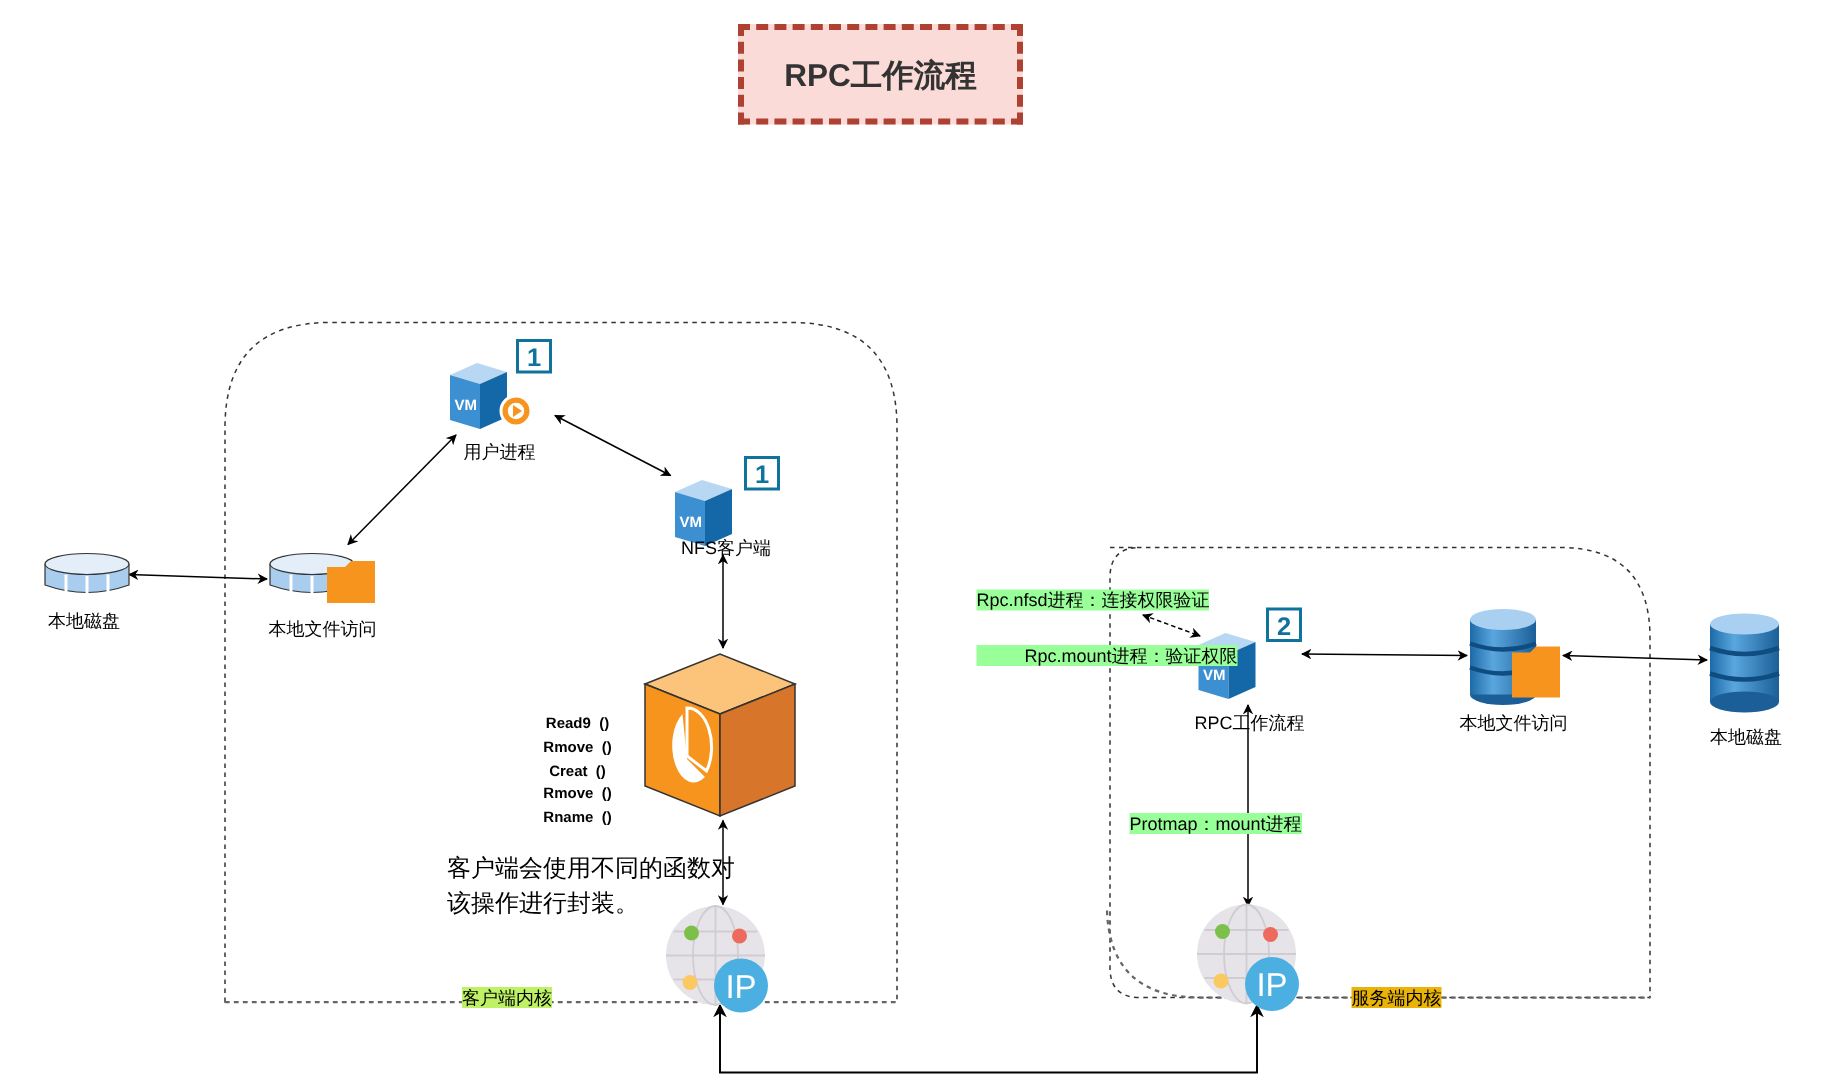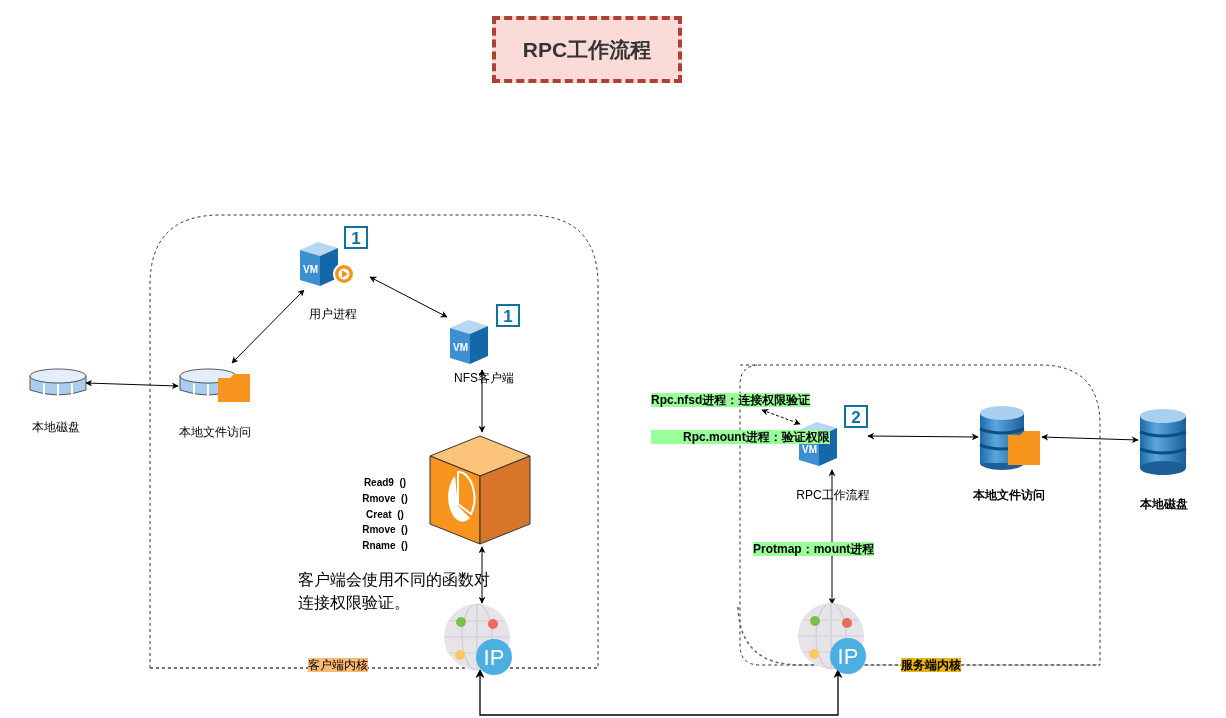--- a/index.html
+++ b/index.html
@@ -1,31 +1,31 @@
 <!DOCTYPE html>
 <html><head>
   <meta charset="utf-8">
   <style>
     html, body { margin: 0; padding: 0; background: #ffffff; }
     body { width: 1226px; height: 718px; position: relative; overflow: hidden;
            font-family: "Liberation Sans", "DejaVu Sans", sans-serif; color: #000; }
     #canvas { position: absolute; left: 0; top: 0; width: 1226px; height: 718px; }
     .lbl { position: absolute; font-size: 12px; white-space: nowrap; line-height: 14px; }
-    .lbl.c { transform: translateX(-50%); margin-top: 13px; }
-    .bold { font-weight: bold; }
+    .lbl.c { transform: translateX(-50%); }
+    .bold { font-weight: normal; }
     .title-box { position: absolute; left: 492px; top: 16px; width: 190px; height: 67px;
                  background: #fadbd8; border: 4px dashed #ae4132; box-sizing: border-box;
                  display: flex; align-items: center; justify-content: center;
                  font-weight: bold; font-size: 21px; color: #333333; }
     .funcs { position: absolute; left: 340px; top: 475px; width: 90px; text-align: center;
              font-weight: bold; font-size: 10px; line-height: 15.8px; }
     .funcs div { white-space: pre; }
     .note { position: absolute; left: 298px; top: 568px; font-size: 16px; line-height: 23px; }
     .hl-green { background: #99ff99; }
-    .hl-lime { background: #fdba74; }
+    .hl-lime { background: #bef264; }
     .hl-yellow { background: #eab308; }
   </style>
 </head>
 <body>
 
 <svg id="canvas" width="1226" height="718" viewBox="0 0 1226 718" xmlns="http://www.w3.org/2000/svg">
   <defs>
     <marker id="arr" viewBox="0 0 10 10" refX="9" refY="5" markerWidth="7" markerHeight="7" orient="auto-start-reverse">
       <path d="M0,0 L10,5 L0,10 L3,5 z" fill="#000"></path>
     </marker>
@@ -170,21 +170,21 @@
 <div class="funcs">
   <div>Read9  ()</div>
   <div>Rmove  ()</div>
   <div>Creat  ()</div>
   <div>Rmove  ()</div>
   <div>Rname  ()</div>
 </div>
 
 <div class="note">
   <div>客户端会使用不同的函数对</div>
-  <div>连接权限验证。</div>
+  <div>该操作进行封装。</div>
 </div>
 
 <div class="lbl hl-lime" style="left:308px; top:658px;">客户端内核</div>
 
 <div class="lbl bold hl-green" style="left:651px; top:393px;">Rpc.nfsd进程：连接权限验证</div>
 <div class="lbl bold hl-green" style="left:651px; top:430px;padding-left:32px;">Rpc.mount进程：验证权限</div>
 <div class="lbl c" style="left:833px; top:475px;">RPC工作流程</div>
 <div class="lbl bold hl-green" style="left:753px; top:542px;">Protmap：mount进程</div>
 <div class="lbl c bold" style="left:1009px; top:475px;">本地文件访问</div>
 <div class="lbl c bold" style="left:1164px; top:484px;">本地磁盘</div>

